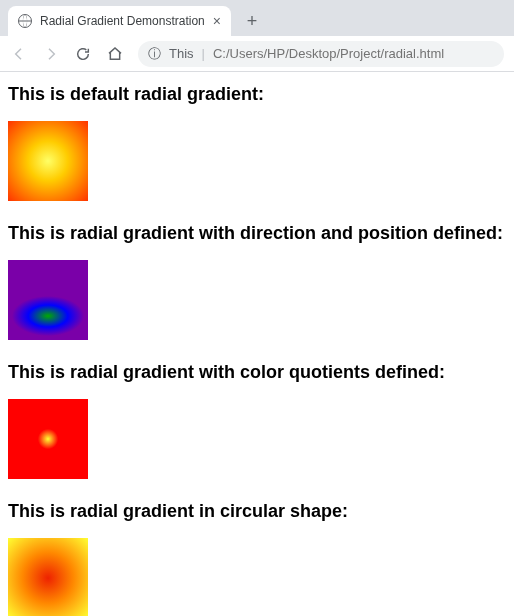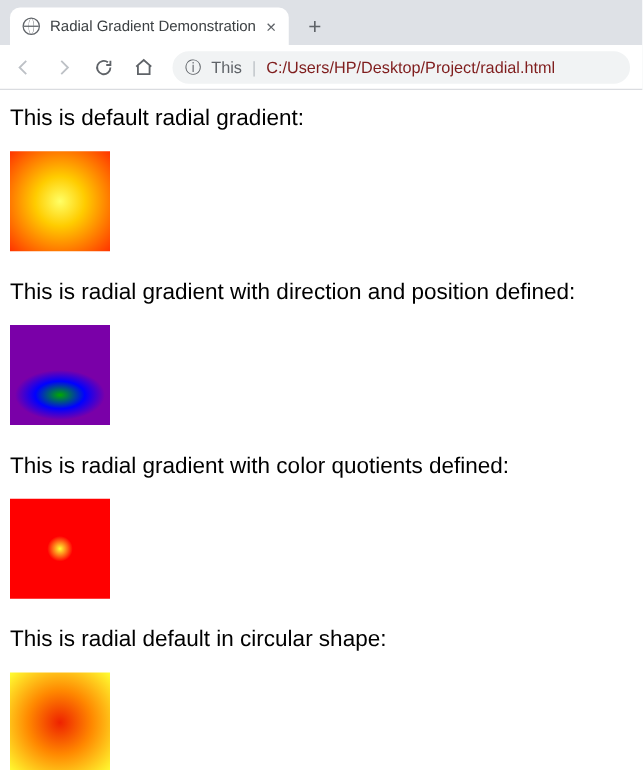--- a/index.html
+++ b/index.html
@@ -39,25 +39,25 @@
       border-bottom: 1px solid #dadce0;
     }
     .nav-btn { color: #5f6368; display: flex; align-items: center; justify-content: center; width: 18px; height: 18px; }
     .nav-btn.disabled { color: #bdc1c6; }
     .addr {
       flex: 1; display: flex; align-items: center; gap: 8px;
       background: #f1f3f4; border-radius: 14px; height: 26px;
       padding: 0 10px; font-size: 13px; color: #5f6368;
     }
     .addr-sep { color: #bdc1c6; }
-    .addr-text { color: #7f1d1d; }
+    .addr-text { color: #737373; }
     
     
     .page { padding: 4px 8px 16px 8px; }
-    .heading { font-size: 18px; font-weight: normal; margin: 8px 0 4px 0; color: #000; }
+    .heading { font-size: 18px; font-weight: bold; margin: 8px 0 4px 0; color: #000; }
     .block { margin-bottom: 12px; }
     .swatch { width: 80px; height: 80px; margin: 16px 0 22px 0; }
     
     .g1 { background: radial-gradient(circle, #ffff66 0%, #ffcc00 35%, #ff3300 100%); }
     .g2 { background: radial-gradient(circle, #ffff33 0%, #ff0000 18%, #ff0000 100%); }
     .g3 { background: radial-gradient(ellipse 45% 25% at 50% 70%, #00aa00 0%, #0000ff 55%, #7a00a8 100%); }
     .g4 { background: radial-gradient(circle, #ee2200 0%, #ff8800 45%, #ffff33 100%); }
   </style>
 </head>
 <body>
@@ -108,16 +108,16 @@
   </div>
   <div class="block">
     <div class="heading">This is radial gradient with direction and position defined:</div>
     <div class="swatch g3"></div>
   </div>
   <div class="block">
     <div class="heading">This is radial gradient with color quotients defined:</div>
     <div class="swatch g2"></div>
   </div>
   <div class="block">
-    <div class="heading">This is radial default in circular shape:</div>
+    <div class="heading">This is radial gradient in circular shape:</div>
     <div class="swatch g4"></div>
   </div>
 </div>
 
 </body></html>

